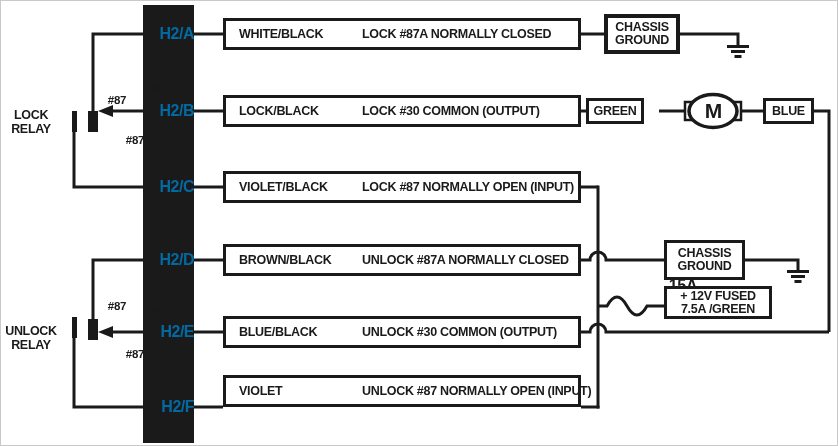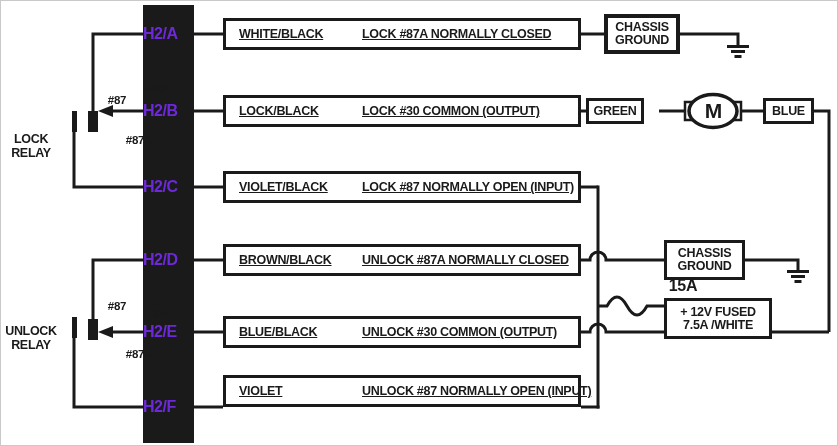--- a/index.html
+++ b/index.html
@@ -4,24 +4,24 @@
 <style>
   html,body{margin:0;padding:0;background:#fff;}
   .canvas{
     position:relative;width:838px;height:446px;background:#fff;
     font-family:"Liberation Sans",sans-serif;font-weight:bold;color:#1a1a1a;
     box-sizing:border-box;border:1px solid #c9c9c9;overflow:hidden;
   }
   .wires{position:absolute;left:0;top:0;}
   .connector-bar{position:absolute;left:142px;top:4px;width:51px;height:438px;background:#1a1a1a;}
   .pin-label{position:absolute;left:142px;width:51px;height:20px;line-height:20px;
-    text-align:left;color:#6d28d9;font-size:16px;letter-spacing:-0.5px;}
+    text-align:right;color:#0369a1;font-size:16px;letter-spacing:-0.5px;}
   .rowbox{position:absolute;left:222px;width:358px;height:32px;box-sizing:border-box;
     border:3px solid #1a1a1a;background:#fff;display:flex;align-items:center;
-    font-size:12.5px;letter-spacing:-0.3px;white-space:nowrap;text-decoration:underline;}
+    font-size:12.5px;letter-spacing:-0.3px;white-space:nowrap;}
   .rowbox .wcolor{width:123px;padding-left:13px;flex:none;}
   .rowbox .wfunc{flex:1;}
   .cbox{position:absolute;box-sizing:border-box;border:3px solid #1a1a1a;background:#fff;
     display:flex;flex-direction:column;align-items:center;justify-content:center;
     font-size:12.5px;line-height:13px;letter-spacing:-0.3px;text-align:center;white-space:nowrap;}
   .tag{position:absolute;font-size:11.5px;letter-spacing:-0.3px;text-align:center;white-space:pre-line;line-height:12.5px;padding-left:44px;}
   .relay-name{position:absolute;font-size:12.5px;line-height:13.5px;text-align:center;white-space:pre-line;letter-spacing:-0.3px;}
   .motor-m{position:absolute;left:700px;top:99px;width:24px;height:22px;line-height:22px;
     text-align:center;font-size:21px;letter-spacing:-1px;}
 </style>
@@ -110,21 +110,21 @@
   </div>
   <div class="rowbox" style="top:315px">
     <span class="wcolor">BLUE/BLACK</span>
     <span class="wfunc">UNLOCK #30 COMMON (OUTPUT)</span>
   </div>
   <div class="rowbox" style="top:374px">
     <span class="wcolor">VIOLET</span>
     <span class="wfunc">UNLOCK #87 NORMALLY OPEN (INPUT)</span>
   </div>
 
-  <div class="relay-name" style="left:4px;top:108px;width:52px;margin-top:24px;">LOCK
+  <div class="relay-name" style="left:4px;top:108px;width:52px;">LOCK
 RELAY</div>
   <div class="tag" style="left:55px;top:93px;width:34px;">#87</div>
   <div class="tag" style="left:92px;top:82px;width:40px;">#30A</div>
   <div class="tag" style="left:72px;top:133px;width:44px;">#87A</div>
 
   <div class="relay-name" style="left:0px;top:324px;width:60px;">UNLOCK
 RELAY</div>
   <div class="tag" style="left:55px;top:299px;width:34px;">#87</div>
   <div class="tag" style="left:92px;top:307px;width:40px;">#30A</div>
   <div class="tag" style="left:72px;top:347px;width:44px;">#87A</div>
@@ -144,18 +144,18 @@
     <span>BLUE</span>
   </div>
 
   <div class="cbox" style="left:663px;top:239px;width:81px;height:40px;">
     <span>CHASSIS</span>
     <span>GROUND</span>
   </div>
 
   <div class="tag" style="left:620px;top:279px;width:36px;font-size:16px;">15A</div>
 
-  <div class="cbox" style="left:663px;top:285px;width:108px;height:41px;margin-top:12px;">
+  <div class="cbox" style="left:663px;top:285px;width:108px;height:33px;">
     <span>+ 12V FUSED</span>
-    <span>7.5A /WHITE</span>
+    <span>7.5A /GREEN</span>
   </div>
 
 </div>
 
 </body></html>

